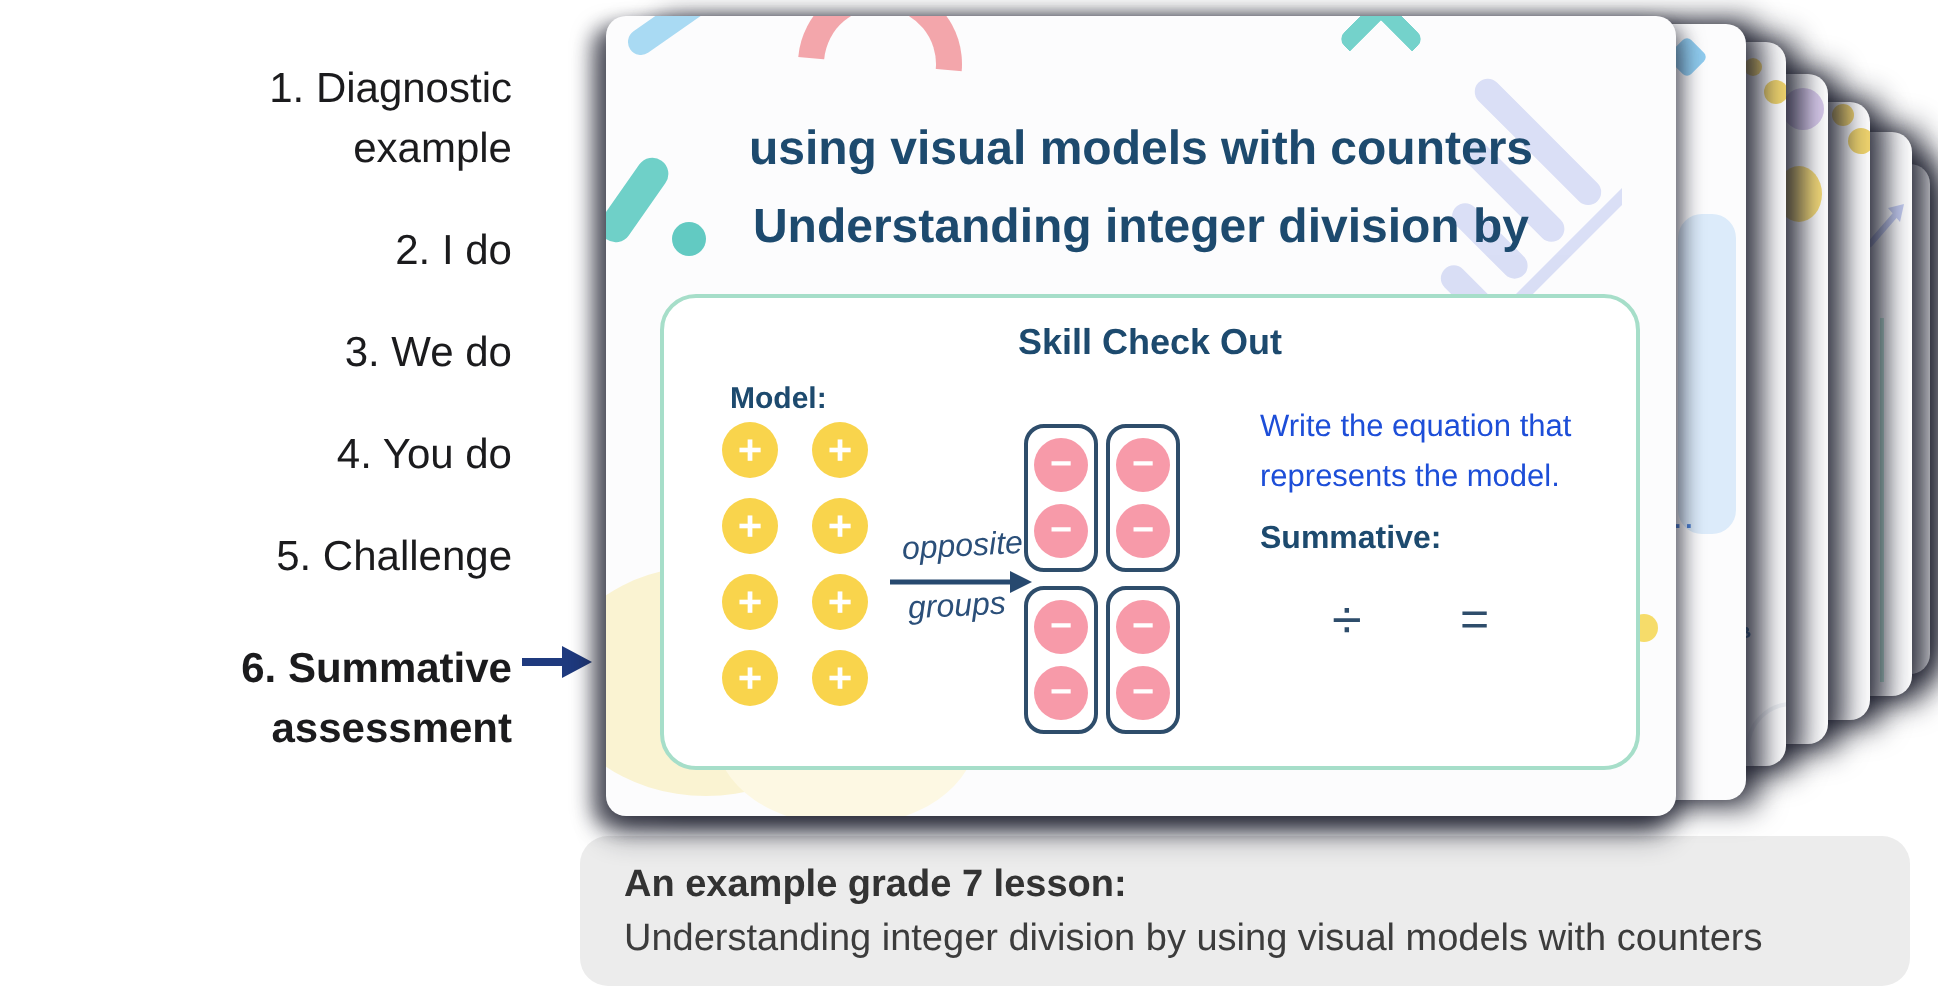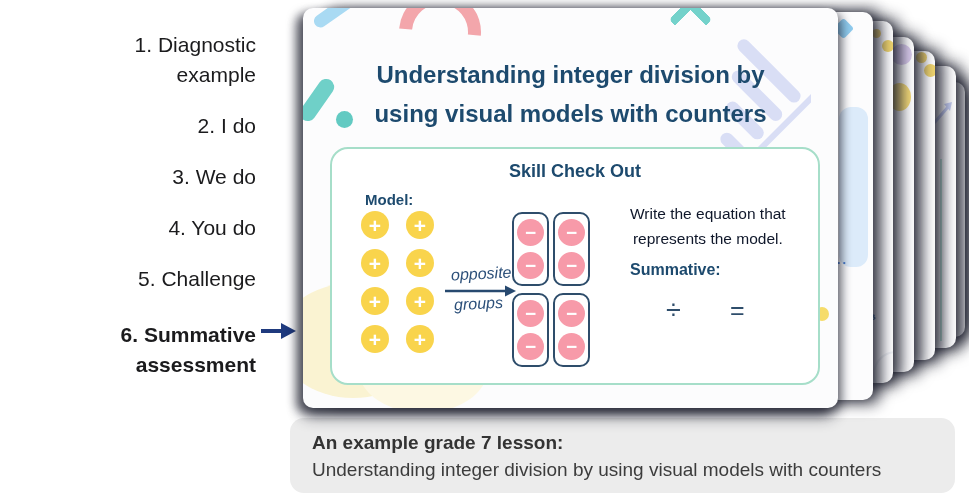--- a/index.html
+++ b/index.html
@@ -58,21 +58,21 @@
   .counter.plus{background:#f9d44c;font-size:21px;line-height:1;}
   .counter.minus{width:27px;height:27px;background:#f79aa9;font-size:19px;line-height:1;}
   .minus-group{position:absolute;width:37px;height:74px;border:2px solid #2e4d6b;border-radius:10px;
     box-sizing:border-box;display:flex;flex-direction:column;align-items:center;justify-content:space-evenly;
     background:#ffffff;}
   .mg1{left:180px;top:63px;} .mg2{left:221px;top:63px;} .mg3{left:180px;top:144px;} .mg4{left:221px;top:144px;}
   .hand{position:absolute;color:#2b4f79;font-style:italic;transform:rotate(-3deg);font-size:16px;}
   .hand.l1{left:119px;top:116px;}
   .hand.l2{left:122px;top:146px;}
   .opp-arrow{position:absolute;left:113px;top:136px;}
-  .instruction{position:absolute;left:298px;top:52px;color:#0f172a;font-size:15.5px;line-height:25px;text-align:center;}
+  .instruction{position:absolute;left:298px;top:52px;color:#1d4ed8;font-size:15.5px;line-height:25px;}
   .equation-label{position:absolute;left:298px;top:112px;color:#1d4a6e;font-weight:bold;font-size:16px;}
   .div-sym{position:absolute;left:334px;top:146px;color:#2e4d6b;font-size:27px;}
   .eq-sym{position:absolute;left:398px;top:147px;color:#2e4d6b;font-size:25px;}
 
   
   .bdecor{position:absolute;}
   .b1-diamond{left:516px;top:9px;width:15px;height:15px;background:#8fcbee;border-radius:3px;transform:rotate(45deg);}
   .b1-panel{left:519px;top:95px;width:29px;height:160px;border-radius:12px;background:#dcebfa;}
   .b1-dots{left:517px;top:240px;color:#4a7fd4;font-weight:bold;font-size:13px;letter-spacing:2px;}
   .b2-dot1{left:537px;top:8px;width:9px;height:9px;border-radius:50%;background:#f0d370;}
@@ -170,22 +170,22 @@
         <rect x="70" y="36" width="13" height="66" rx="6.5"></rect>
         <rect x="96" y="18" width="13" height="84" rx="6.5"></rect>
         <rect x="10" y="106" width="110" height="6" rx="3"></rect>
       </g>
     </svg>
     <div class="decor yellow-blob1"></div>
     <div class="decor yellow-blob2"></div>
     <div class="decor yellow-peek"></div>
 
     <div class="slide-title">
+      <div>using visual models with counters</div>
       <div>Understanding integer division by</div>
-      <div>using visual models with counters</div>
     </div>
 
     <div class="panel">
       <div class="panel-title">Skill Check Out</div>
       <div class="model-label">Model:</div>
 
       <div class="plus-grid">
         <span class="counter plus">+</span>
         <span class="counter plus">+</span>
         <span class="counter plus">+</span>

